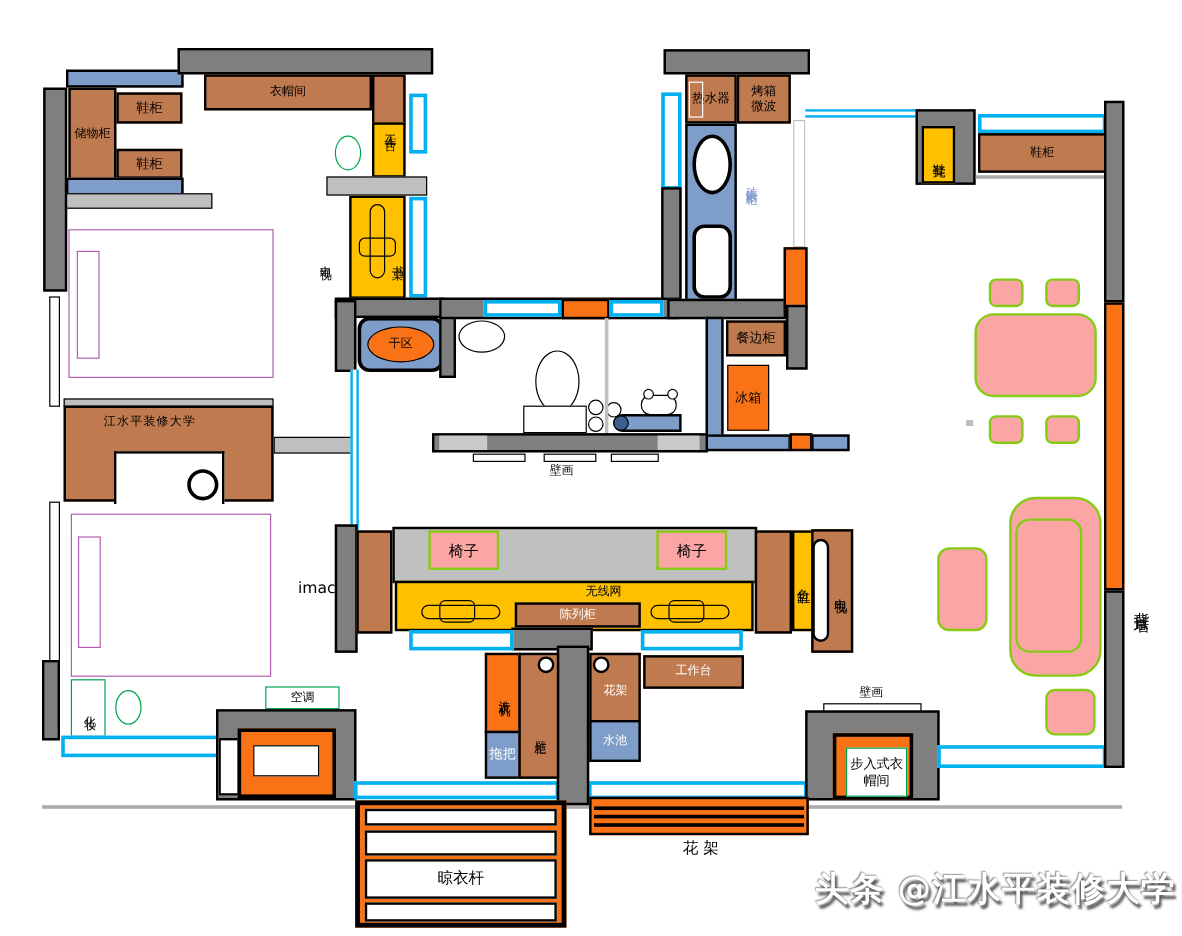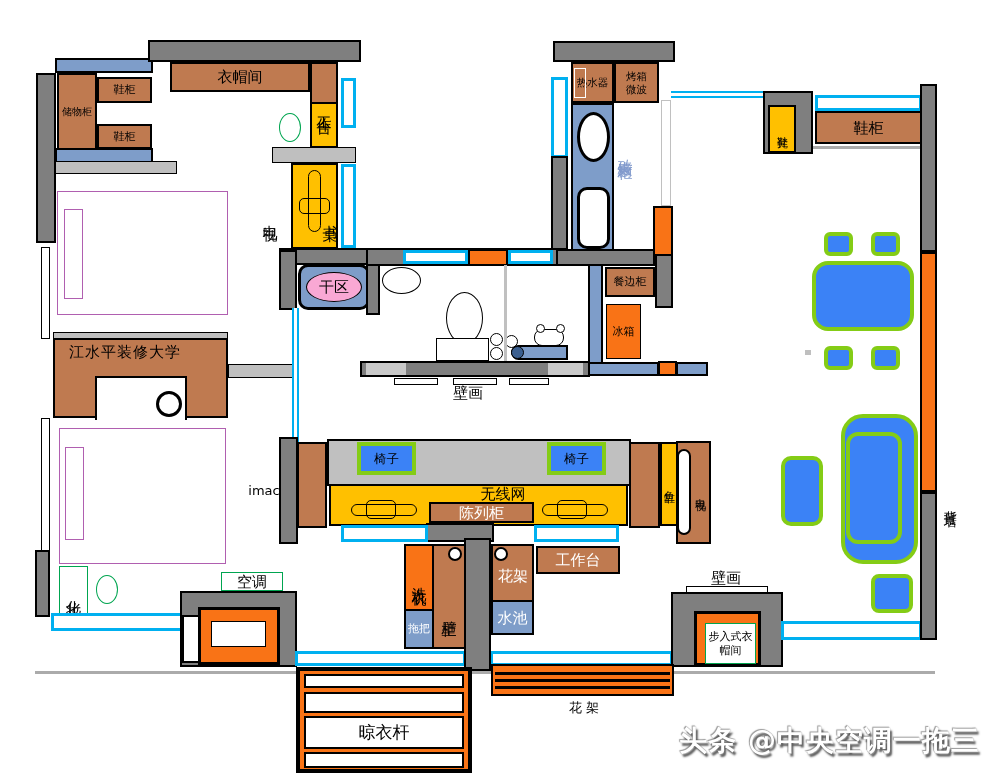--- a/index.html
+++ b/index.html
@@ -7,24 +7,24 @@
   body{width:985px;height:780px;position:relative;font-family:"DejaVu Sans","Liberation Sans",sans-serif;overflow:hidden}
   .abs{position:absolute}
   .wall{background:#7f7f7f;border:2px solid #000}
   .lwall{background:#bfbfbf;border:1px solid #000}
   .brown{background:#bf7a50;border:2px solid #000}
   .yellow{background:#ffc000;border:2px solid #000}
   .blue{background:#7e9dc9;border:2px solid #000}
   .cyan{background:#fff;border:3px solid #00b0f0}
   .wbox{background:#f97316;border:2px solid #000}
   .gbox{background:#fff;border:1px solid #00a550}
-  .outl-g{border:4px solid #84cc16;background:#3b82f6}
+  .outl-g{border:2px solid #84cc16;background:#fca5a5}
   .outl-p{border:1.5px solid #b05fb0;background:#fff}
   .outl-k{border:1.5px solid #000;background:#fff}
-  .lbl{font-size:15px;color:#000;line-height:1.2;display:flex;align-items:center;justify-content:center;text-align:center}
+  .lbl{font-size:10px;color:#000;line-height:1.2;display:flex;align-items:center;justify-content:center;text-align:center}
   .vt{writing-mode:vertical-rl;text-orientation:upright;letter-spacing:2px}
   .white{color:#fff}
   .ell{border-radius:50%}
   .grayline{background:#ababab}
 </style>
 </head>
 <body>
 
 <div id="plan">
 
@@ -61,21 +61,21 @@
       <span>电视</span>
     </div>
   <div class="abs lbl vt" style="left:322px;top:186px;width:16px;height:58px">
       <span>书桌</span>
     </div>
   <div class="abs cyan" style="left:341px;top:164px;width:15px;height:84px"></div>
 
   <div class="abs wall" style="left:279px;top:248px;width:91px;height:17px"></div>
   <div class="abs wall" style="left:279px;top:250px;width:18px;height:60px"></div>
   <div class="abs blue" style="left:298px;top:264px;width:72px;height:46px;border-width:3px;border-radius:10px"></div>
-  <div class="abs ell lbl" style="left:306px;top:272px;width:56px;height:30px;background:#f9a8d4;border:1px solid #000">
+  <div class="abs ell lbl" style="left:306px;top:272px;width:56px;height:30px;background:#f97316;border:1px solid #000">
       <span>干区</span>
     </div>
   <div class="abs wall" style="left:366px;top:262px;width:14px;height:53px"></div>
 
   <div class="abs wall" style="left:366px;top:248px;width:200px;height:18px"></div>
   <div class="abs cyan" style="left:403px;top:250px;width:65px;height:14px"></div>
   <div class="abs wbox" style="left:468px;top:249px;width:40px;height:17px"></div>
   <div class="abs cyan" style="left:508px;top:250px;width:45px;height:14px"></div>
   <div class="abs cyan" style="left:551px;top:77px;width:17px;height:81px"></div>
   <div class="abs wall" style="left:551px;top:156px;width:17px;height:94px"></div>
@@ -262,31 +262,31 @@
   <div class="abs outl-g" style="left:846px;top:432px;width:56px;height:112px;border-radius:12px"></div>
   <div class="abs wbox" style="left:920px;top:252px;width:17px;height:240px"></div>
   <div class="abs wall" style="left:920px;top:492px;width:17px;height:148px"></div>
   <div class="abs lbl vt" style="left:941px;top:448px;width:18px;height:110px;font-size:13px">
       <span>背景墙</span>
     </div>
 
   <div class="abs wbox" style="left:296px;top:667px;width:176px;height:106px;border-width:4px"></div>
   <div class="abs outl-k" style="left:304px;top:674px;width:160px;height:14px;border-width:2px"></div>
   <div class="abs outl-k" style="left:304px;top:692px;width:160px;height:21px;border-width:2px"></div>
-  <div class="abs outl-k lbl" style="left:304px;top:716px;width:160px;height:33px;border-width:2px;font-size:17px">
+  <div class="abs outl-k lbl" style="left:304px;top:716px;width:160px;height:33px;border-width:2px;font-size:13px">
       <span>晾衣杆</span>
     </div>
   <div class="abs outl-k" style="left:304px;top:752px;width:160px;height:16px;border-width:2px"></div>
   <div class="abs wbox" style="left:491px;top:664px;width:183px;height:32px;border-width:2px"></div>
   <div class="abs" style="left:495px;top:672px;width:175px;height:3px;background:#000"></div>
   <div class="abs" style="left:495px;top:679px;width:175px;height:3px;background:#000"></div>
   <div class="abs" style="left:495px;top:686px;width:175px;height:3px;background:#000"></div>
   <div class="abs lbl" style="left:566px;top:700px;width:40px;height:16px;font-size:13px;letter-spacing:4px">
       <span>花架</span>
     </div>
 
   <div class="abs" style="left:640px;top:716px;width:340px;height:50px;display:flex;align-items:center;justify-content:flex-end;
               font-size:28px;font-weight:bold;color:#fff;letter-spacing:1px;
               text-shadow:2px 3px 2px #5a5a5a, -1px -1px 1px #9a9a9a, 0 0 1px #777">
-    <span>头条 @中央空调一拖三</span>
+    <span>头条 @江水平装修大学</span>
   </div>
 
 </div>
 
 </body></html>

